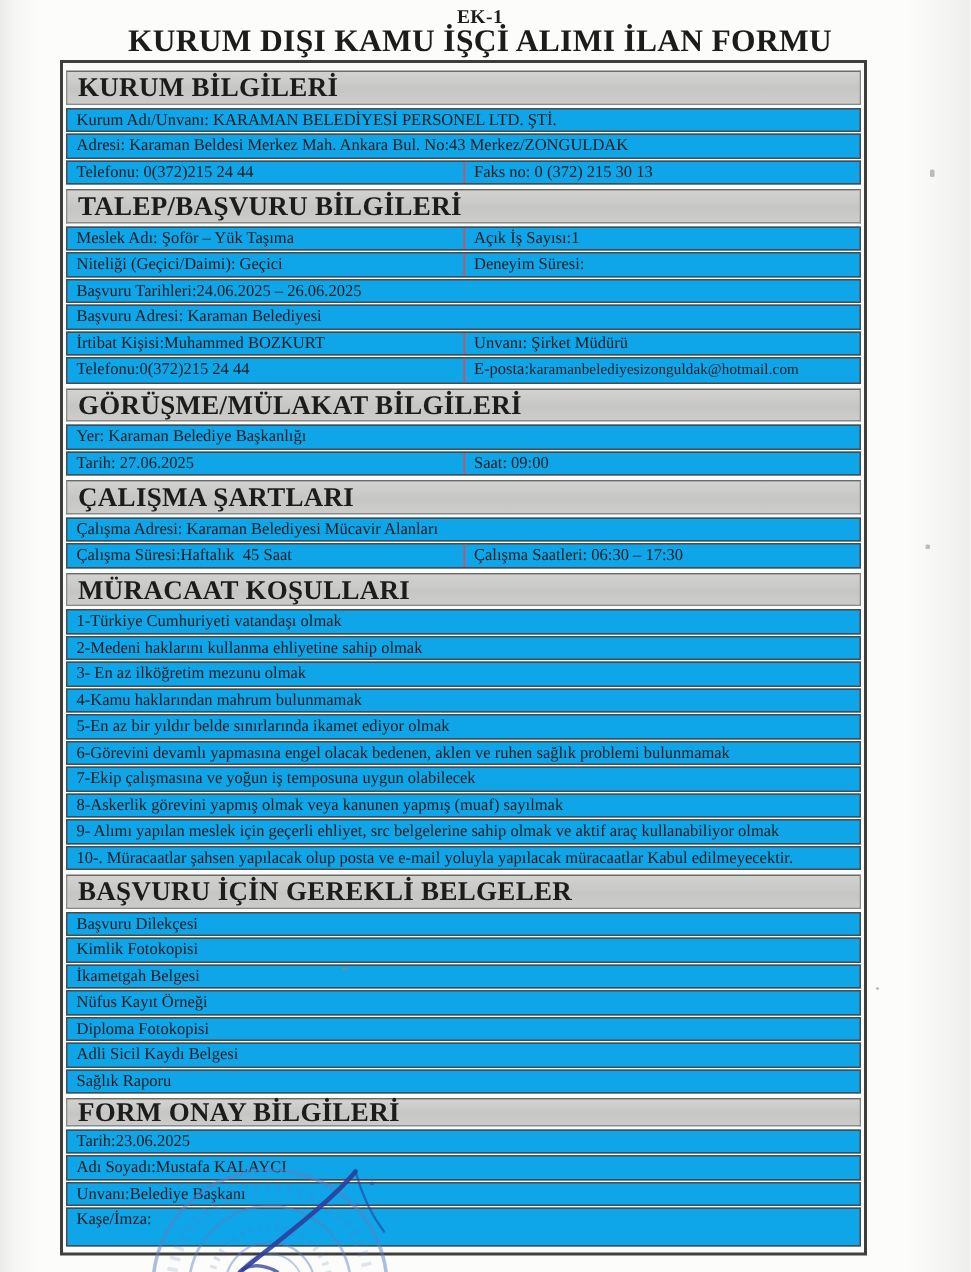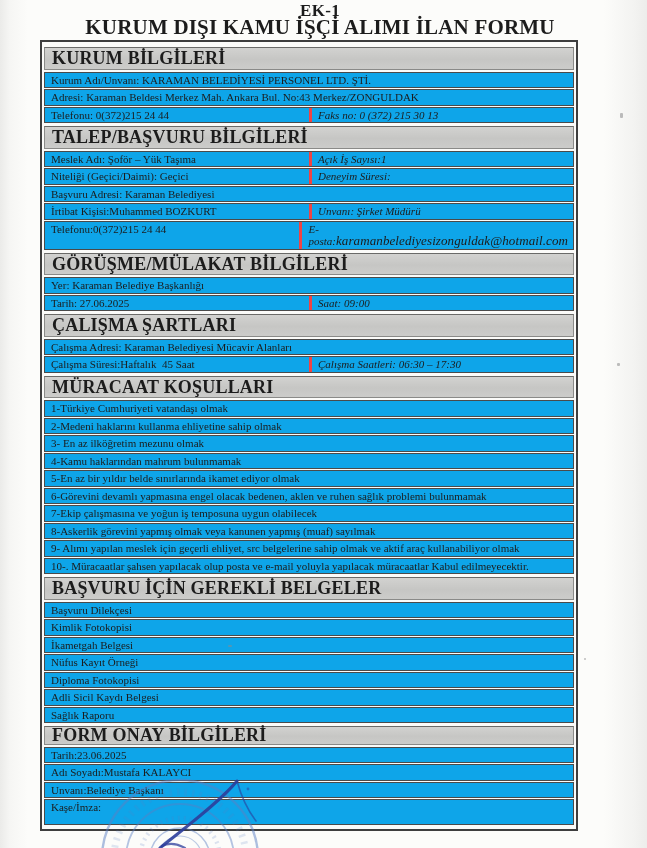--- a/index.html
+++ b/index.html
@@ -4,43 +4,43 @@
 <style>
   html,body{margin:0;padding:0;}
   body{
     width:647px;height:848px;position:relative;overflow:hidden;
     font-family:"Liberation Serif","DejaVu Serif",serif;
     color:#1c1c1c;
     background:linear-gradient(90deg,#ebebe9 0px,#f6f6f4 10px,#fcfcfa 28px,#fcfcfa 604px,#f3f3f1 634px,#ededeb 647px);
     -webkit-font-smoothing:antialiased;
   }
   .titles{width:640px;text-align:center;padding-top:3px;}
-  .annex{font-weight:700;font-size:17px;line-height:15px;letter-spacing:.3px;}
+  .annex{font-weight:700;font-size:13px;line-height:15px;letter-spacing:.3px;}
   .form-title{font-weight:700;font-size:21px;line-height:18px;letter-spacing:.2px;margin-bottom:4px;}
   .form-table{
     margin-left:40px;width:538px;box-sizing:border-box;
     border:2px solid #3e3e3e;padding:2px 2px 3px 2px;background:#fbfbf9;
   }
   .sec{
     background:linear-gradient(180deg,#d2d2d0 0%,#c6c6c4 55%,#ccccca 100%);
     border:1px solid #8a8a88;border-top-color:#6a6a68;
     margin:3px 0 2px 0;padding:4px 8px 4px 7px;
     font-weight:700;font-size:18px;line-height:12.5px;letter-spacing:.2px;
   }
   .sec.compact{padding:2px 8px 2px 7px;}
   .r{
     background:#0ea5e9;border:1px solid #4a4a4a;margin-bottom:1px;
     padding:1px 5px 1px 6px;font-size:11px;line-height:12.5px;
     white-space:pre-wrap;
   }
   .r2{display:flex;padding:0;}
   .r2 .c{flex:1 1 50%;box-sizing:border-box;padding:1px 5px 1px 6px;}
-  .r2 .c + .c{border-left:3px solid #ef4444;font-style:italic;}
+  .r2 .c + .c{border-left:1px solid #ef4444;}
   .r.tall{min-height:22px;}
-  .small-val{font-size:13px;letter-spacing:.1px;}
+  .small-val{font-size:10px;letter-spacing:.1px;}
   .speck{position:absolute;background:#8a8a8a;border-radius:1px;opacity:.55;}
   .overlay{position:absolute;pointer-events:none;}
 </style>
 </head>
 <body>
 
 <div class="titles">
   <div class="annex">EK-1</div>
   <div class="form-title">KURUM DIŞI KAMU İŞÇİ ALIMI İLAN FORMU</div>
 </div>
@@ -57,20 +57,21 @@
 
   <div class="sec">TALEP/BAŞVURU BİLGİLERİ</div>
   <div class="r r2">
     <div class="c">Meslek Adı: Şoför – Yük Taşıma</div>
     <div class="c">Açık İş Sayısı:1</div>
   </div>
   <div class="r r2">
     <div class="c">Niteliği (Geçici/Daimi): Geçici</div>
     <div class="c">Deneyim Süresi:</div>
   </div>
+  <div class="r">Başvuru Tarihleri:24.06.2025 – 26.06.2025</div>
   <div class="r">Başvuru Adresi: Karaman Belediyesi</div>
   <div class="r r2">
     <div class="c">İrtibat Kişisi:Muhammed BOZKURT</div>
     <div class="c">Unvanı: Şirket Müdürü</div>
   </div>
   <div class="r r2">
     <div class="c">Telefonu:0(372)215 24 44</div>
     <div class="c"><span>E-posta:</span><span class="small-val">karamanbelediyesizonguldak@hotmail.com</span></div>
   </div>
 

